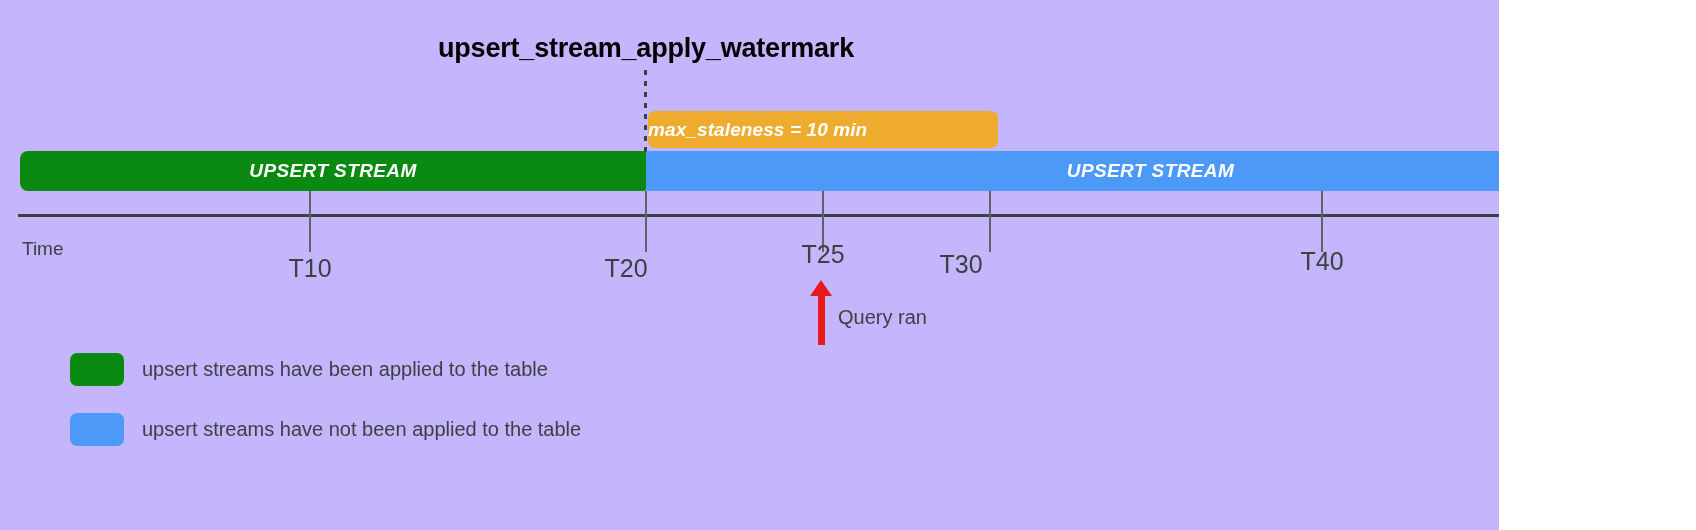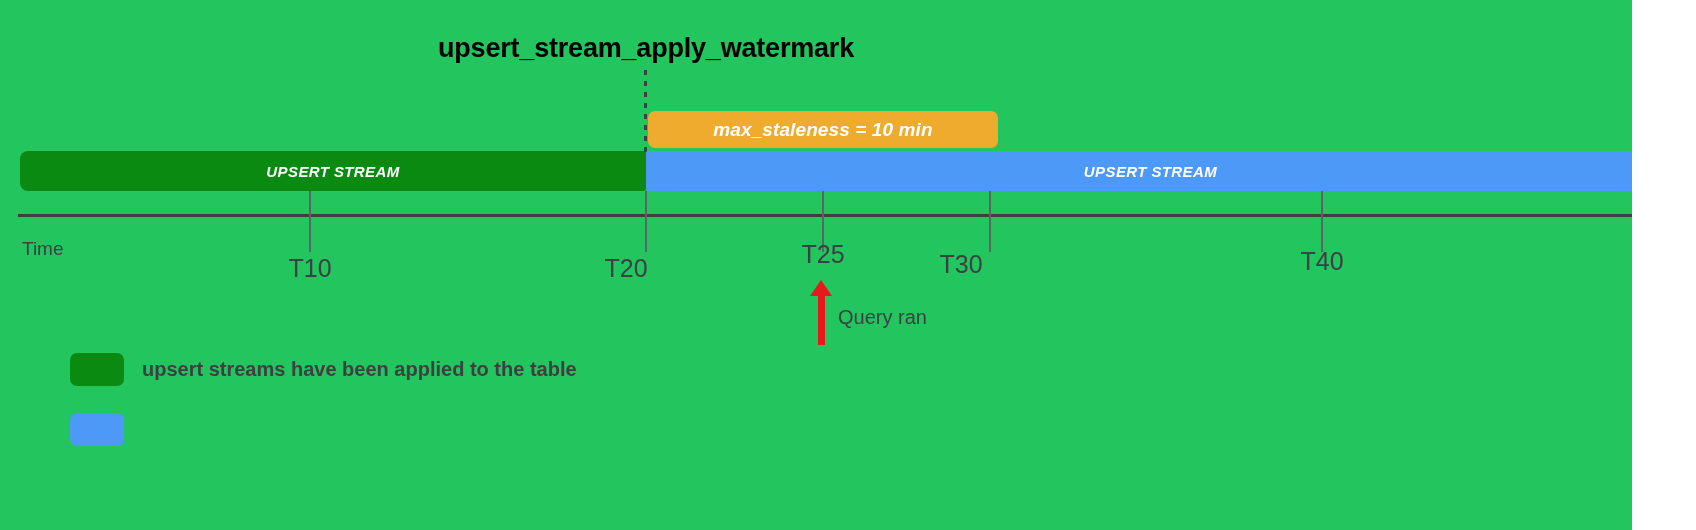--- a/index.html
+++ b/index.html
@@ -6,24 +6,25 @@
     margin: 0;
     padding: 0;
     background: #ffffff;
   }
   body {
     font-family: "Liberation Sans", sans-serif;
     -webkit-font-smoothing: antialiased;
   }
   #canvas {
     position: relative;
-    width: 1632px;
+    width: 1464px;
     height: 530px;
-    background: #22c55e;
+    background: #c4b5fd;
     overflow: hidden;
+    padding-left: 35px;
   }
 
   
   #diagram-title {
     position: absolute;
     left: 0;
     top: 33px;
     width: 1292px;
     text-align: center;
     font-size: 27px;
@@ -49,42 +50,41 @@
   #staleness-badge {
     position: absolute;
     left: 648px;
     top: 111px;
     width: 350px;
     height: 37px;
     background: #eeab2d;
     border-radius: 7px;
     display: flex;
     align-items: center;
-    justify-content: center;
   }
   #staleness-badge .badge-text {
     font-size: 19px;
     font-weight: bold;
     font-style: italic;
     color: #ffffff;
     white-space: nowrap;
     letter-spacing: 0.1px;
   }
 
   
   .stream-bar {
     position: absolute;
     top: 151px;
     height: 40px;
     display: flex;
     align-items: center;
     justify-content: center;
   }
   .stream-bar .bar-label {
-    font-size: 15px;
+    font-size: 19px;
     font-weight: bold;
     font-style: italic;
     color: #ffffff;
     letter-spacing: 0.4px;
     white-space: nowrap;
   }
   #bar-applied {
     left: 20px;
     width: 626px;
     background: #0b8a12;
@@ -185,21 +185,20 @@
     width: 54px;
     height: 33px;
     border-radius: 7px;
     flex: 0 0 auto;
   }
   .legend-text {
     margin-left: 18px;
     font-size: 20px;
     color: #3c4043;
     white-space: nowrap;
-    font-weight: bold;
   }
 </style>
 </head>
 <body>
 
 <div id="canvas">
 
   <div id="diagram-title">upsert_stream_apply_watermark</div>
 
   <div id="watermark-line"></div>
@@ -236,16 +235,17 @@
   <div id="query-arrow-shaft"></div>
   <div id="query-ran-label">Query ran</div>
 
   <div id="legend">
     <div class="legend-row" style="top:0px">
       <span class="legend-swatch" style="background:#0b8a12"></span>
       <span class="legend-text">upsert streams have been applied to the table</span>
     </div>
     <div class="legend-row" style="top:60px">
       <span class="legend-swatch" style="background:#4d99f7"></span>
+      <span class="legend-text">upsert streams have not been applied to the table</span>
     </div>
   </div>
 
 </div>
 
 </body></html>

